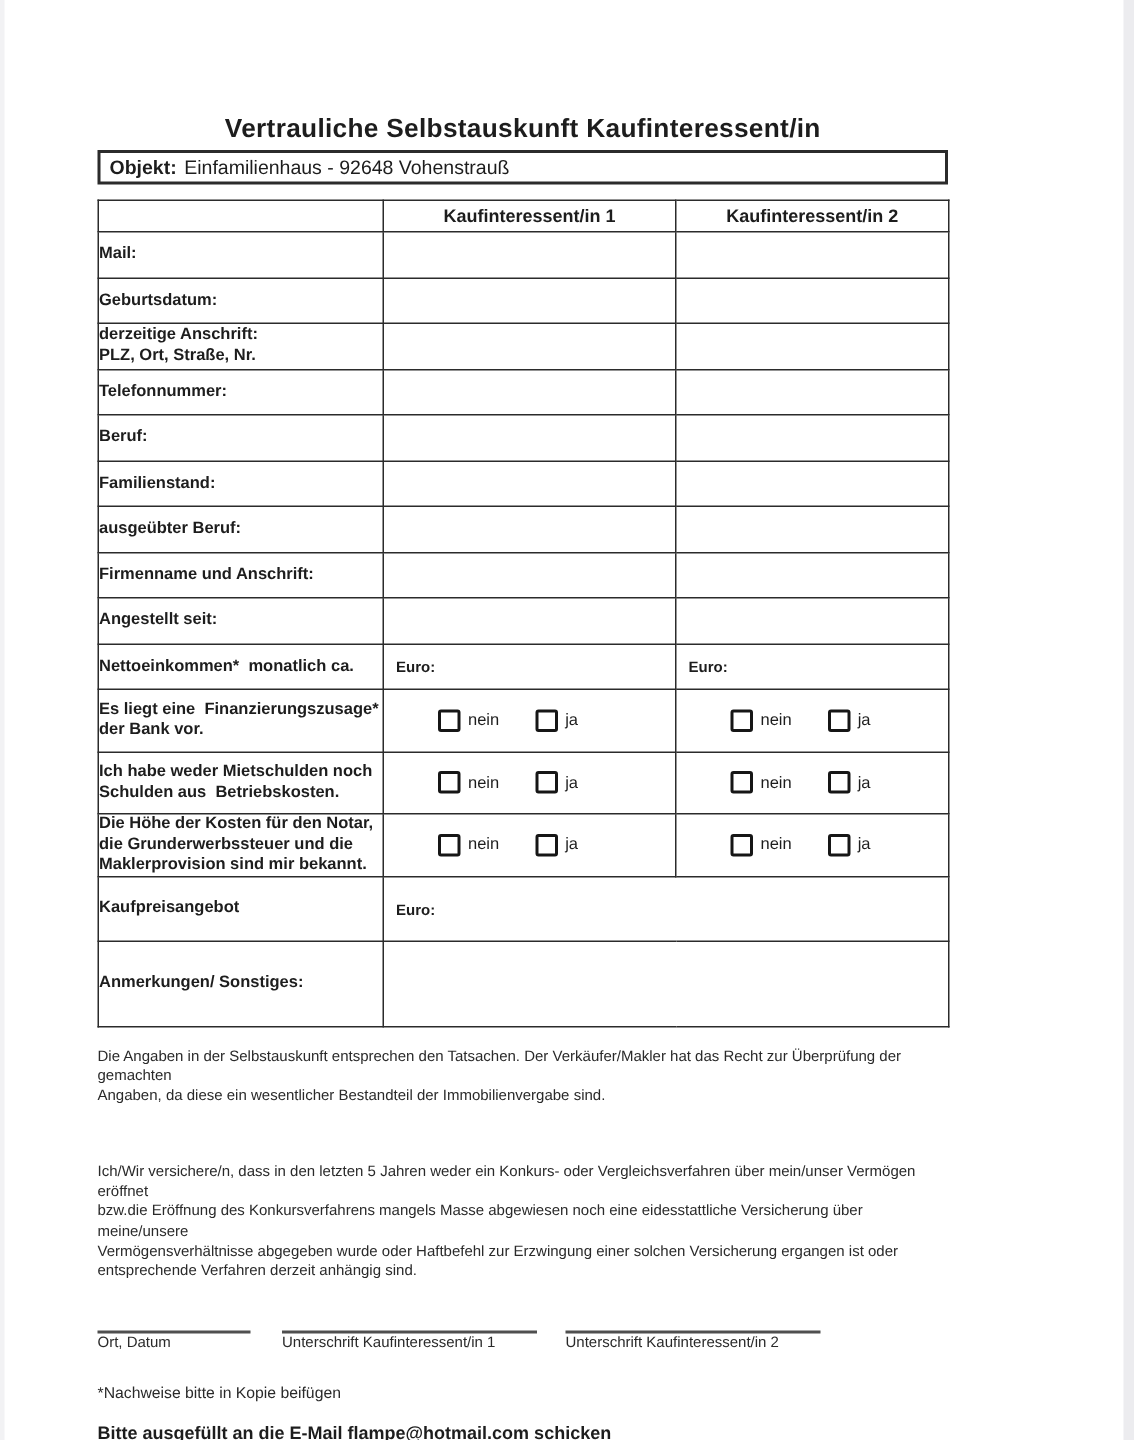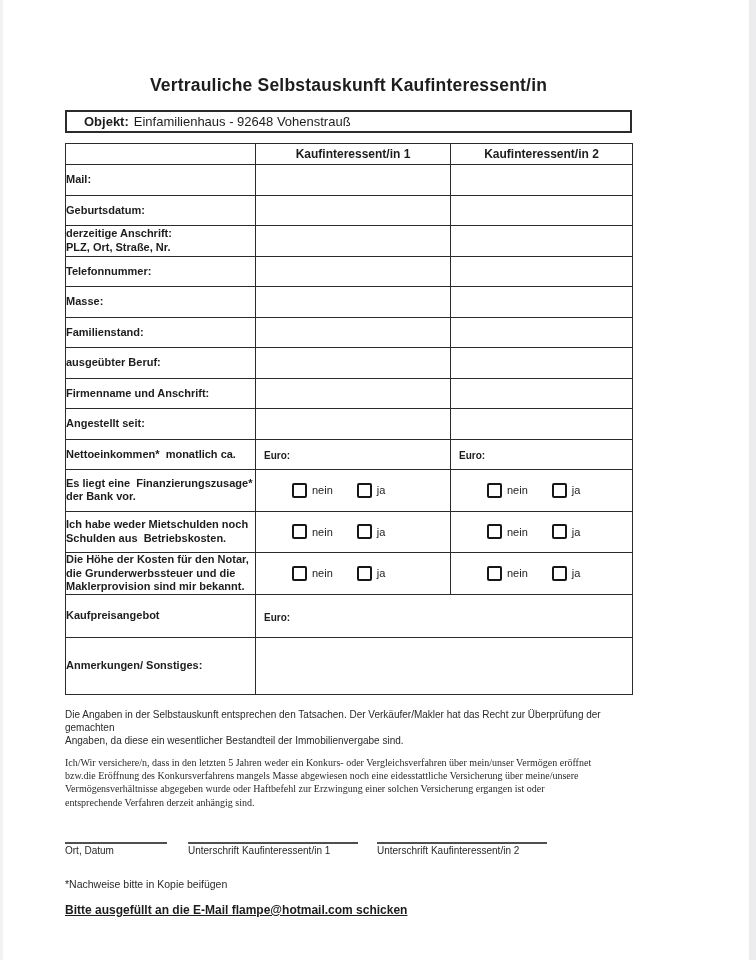--- a/index.html
+++ b/index.html
@@ -13,22 +13,22 @@
   .edge-right { position:absolute; right:0; top:0; width:7px; height:960px; background:#ececef; }
 
   .content { margin-left:65px; width:567px; }
 
   .title {
     margin:75px 0 0 0; font-size:17.5px; font-weight:bold;
     text-align:center; letter-spacing:.2px; line-height:20px;
   }
 
   .objekt-box {
-    margin-top:15px; border:2px solid #2b2b2b; height:23px;
-    display:flex; align-items:center; padding-left:17px; font-size:13px;
+    margin-top:5px; border:2px solid #2b2b2b; height:23px;
+    display:flex; align-items:center; padding-left:6px; font-size:13px;
   }
   .objekt-box .olbl { font-weight:bold; margin-right:5px; }
 
   table.form { border-collapse:collapse; table-layout:fixed; width:567px; margin-top:10px; }
   table.form td { border:1.5px solid #2b2b2b; padding:0; vertical-align:middle; }
   tr.r-hdr  { height:21px; }
   tr.r-std  { height:30.5px; }
   tr.r-chk  { height:41.5px; }
   tr.r-kauf { height:43px; }
   tr.r-anm  { height:57px; }
@@ -44,21 +44,21 @@
   .chk-group { display:flex; align-items:center; gap:5px; font-size:11px; }
   .box {
     width:15px; height:15px; border:2px solid #161616; border-radius:2px;
     background:#fff; display:inline-block; flex:0 0 auto;
   }
 
   .para {
     margin:13px 0 0 0; font-size:10px; line-height:1.32;
     color:#2a2a2a; white-space:pre-line;
   }
-  .para.second { margin-top:9px;font-family:Liberation Serif, serif; }
+  .para.second { margin-top:38px; }
 
   .sig-row { display:flex; margin-top:33px; }
   .sig-a { width:102px; margin-right:21px; }
   .sig-b { width:170px; margin-right:19px; }
   .sig-c { width:170px; }
   .sig-line { border-top:2px solid #4f4f4f; height:0; }
   .sig-label { margin-top:1px; font-size:10px; color:#2a2a2a; }
   .sig-b .sig-label, .sig-c .sig-label { }
 
   .footnote { margin-top:22px; font-size:10.5px; color:#2a2a2a; }
@@ -112,21 +112,21 @@
       <td></td>
     </tr>
 
     <tr class="r-std">
       <td class="lbl">Telefonnummer:</td>
       <td></td>
       <td></td>
     </tr>
 
     <tr class="r-std">
-      <td class="lbl">Masse:</td>
+      <td class="lbl">Beruf:</td>
       <td></td>
       <td></td>
     </tr>
 
     <tr class="r-std">
       <td class="lbl">Familienstand:</td>
       <td></td>
       <td></td>
     </tr>
 

